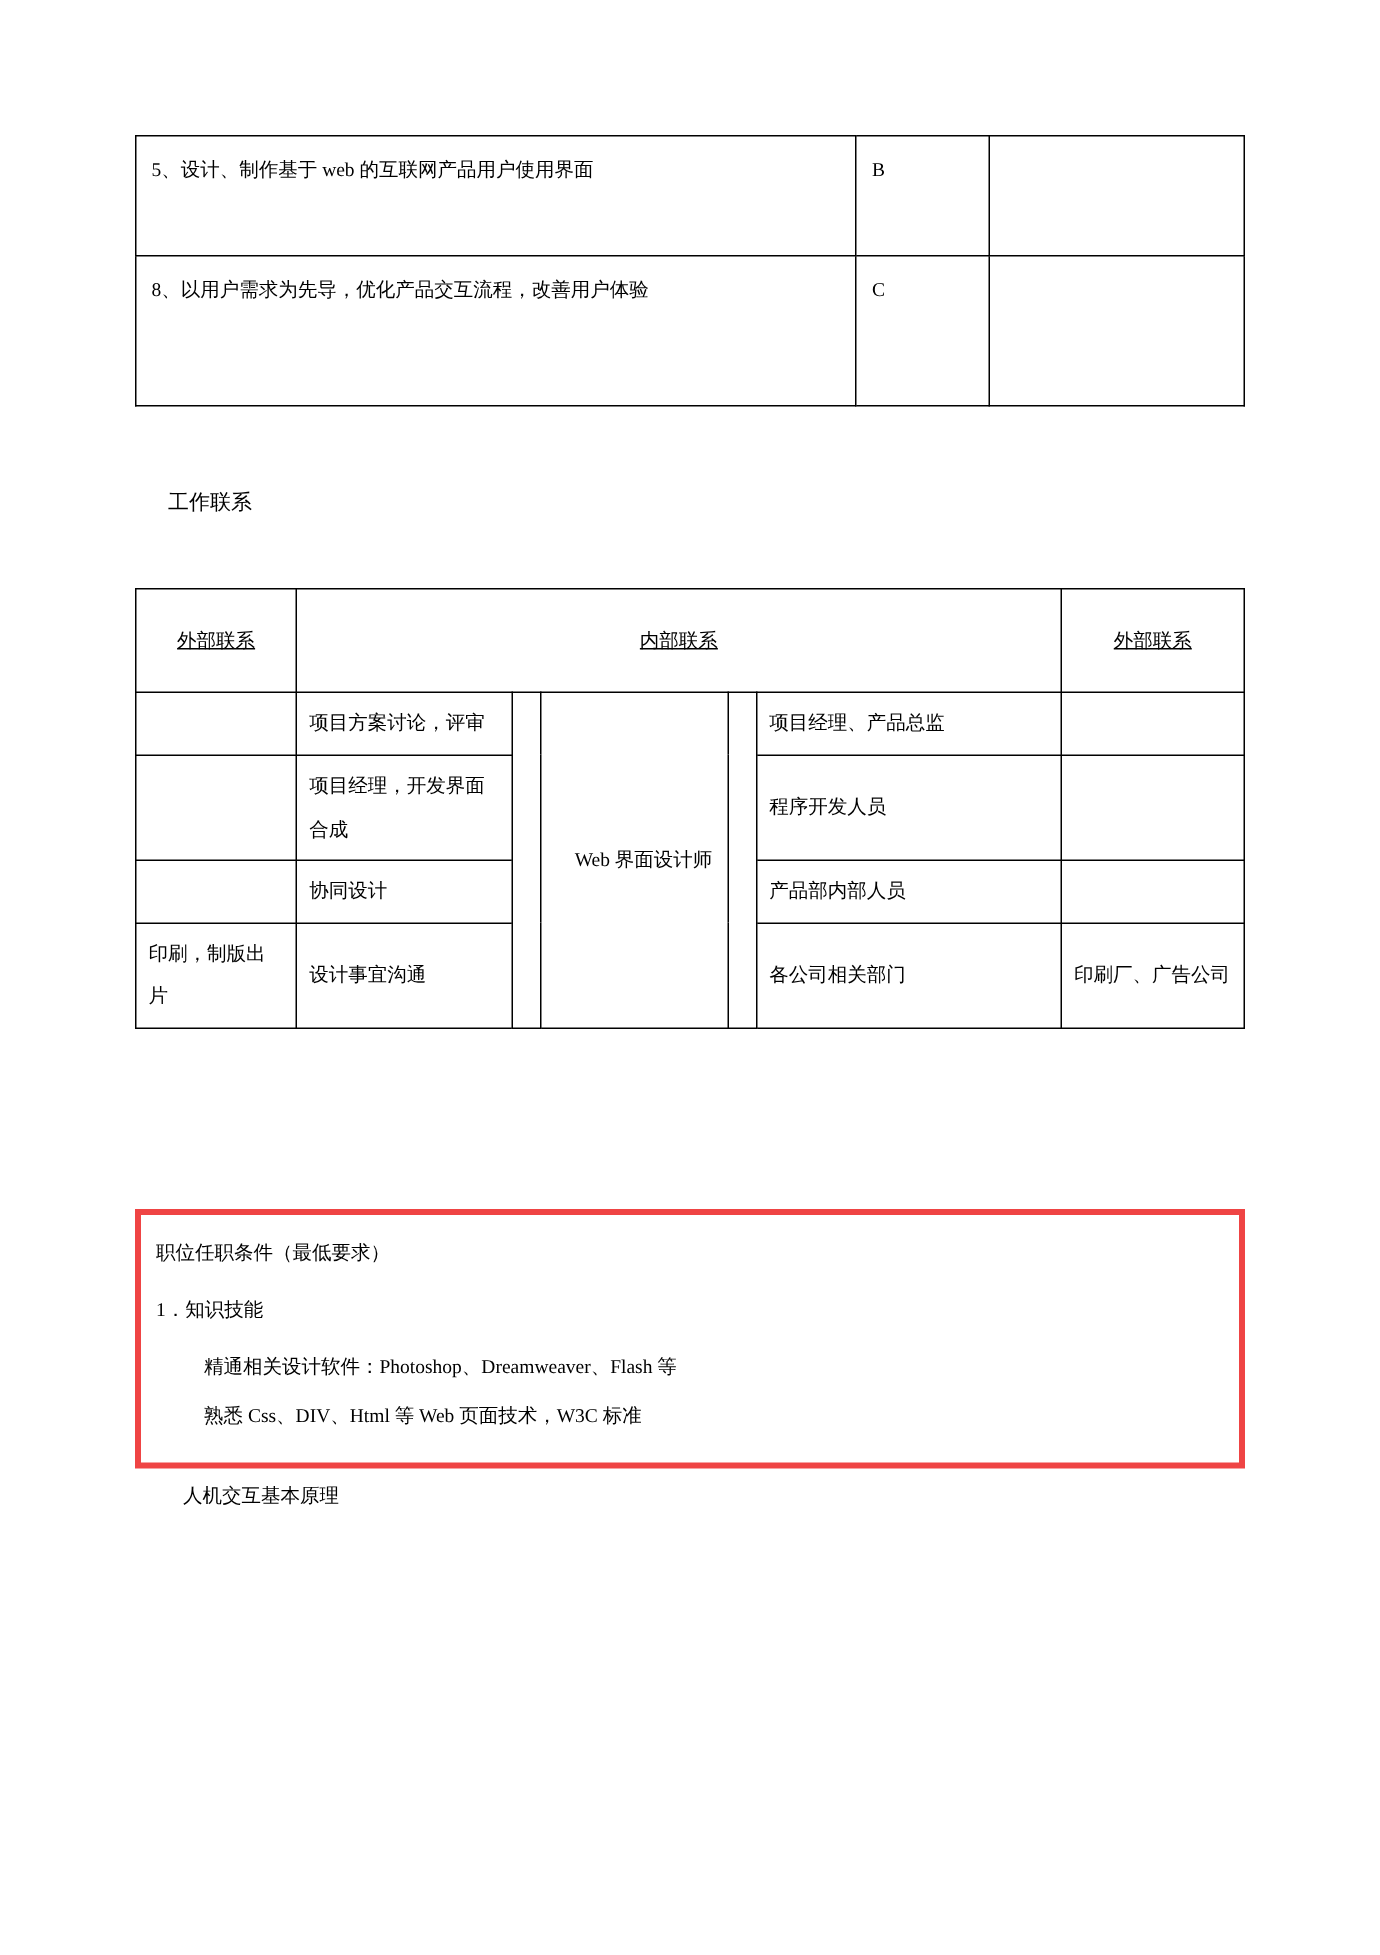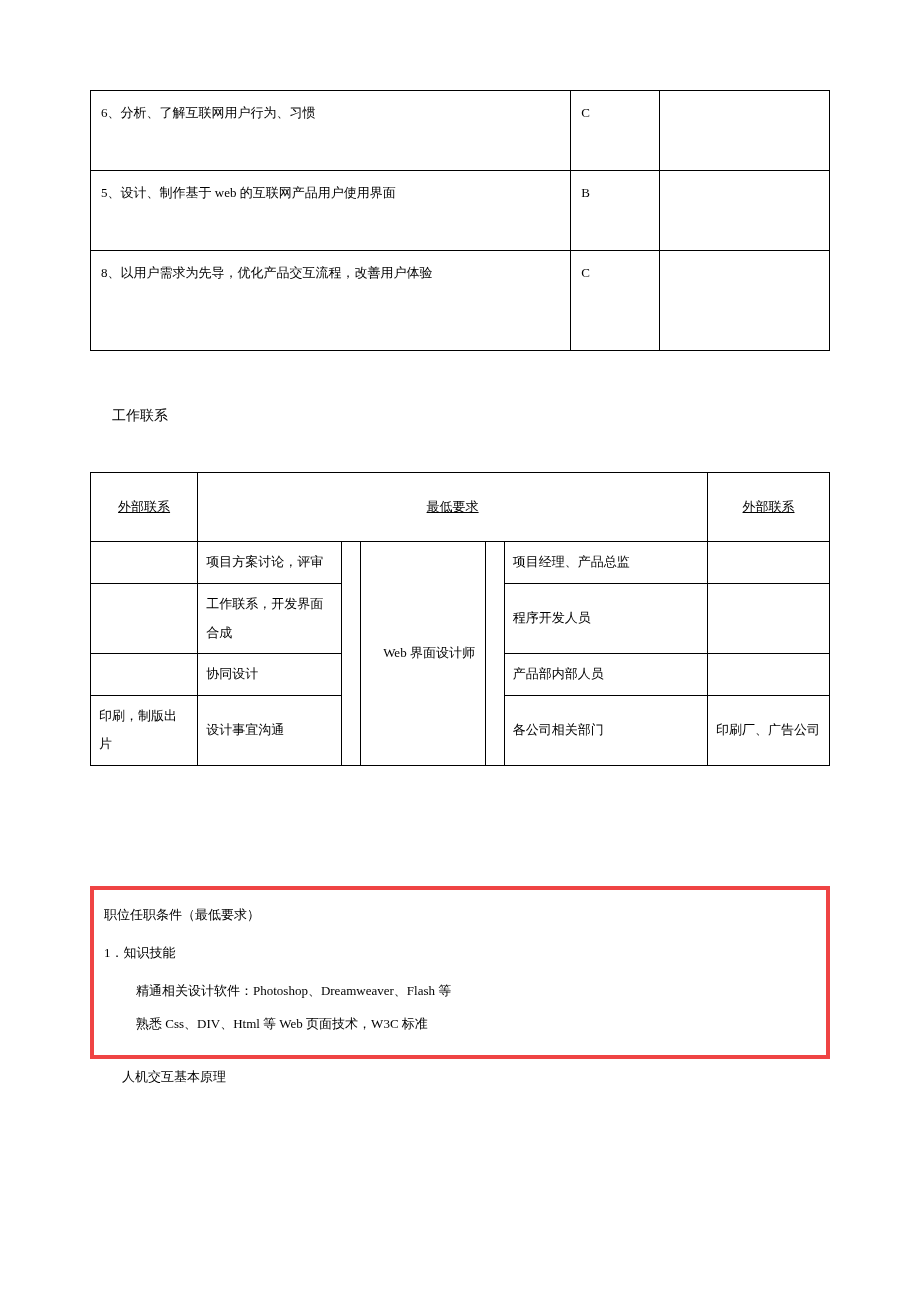--- a/index.html
+++ b/index.html
@@ -74,59 +74,54 @@
     line-height: 1.6;
   }
 </style>
 </head>
 <body>
 
 <div class="page">
 
   <table class="tasks-table">
     <tbody>
-        <tr>
-      <td class="col-task">6、分析、了解互联网用户行为、习惯</td>
-      <td class="col-level">C</td>
-      <td class="col-blank"></td>
-    </tr>
     <tr>
       <td class="col-task">5、设计、制作基于 web 的互联网产品用户使用界面</td>
       <td class="col-level">B</td>
       <td class="col-blank"></td>
     </tr>
     <tr class="last">
       <td class="col-task">8、以用户需求为先导，优化产品交互流程，改善用户体验</td>
       <td class="col-level">C</td>
       <td class="col-blank"></td>
     </tr>
   </tbody>
     </table>
 
   <div class="section-heading">工作联系</div>
 
   <table class="contacts-table">
     <tbody>
         <tr>
       <td class="hdr col-a">外部联系</td>
-      <td class="hdr" colspan="5">最低要求</td>
+      <td class="hdr" colspan="5">内部联系</td>
       <td class="hdr col-g">外部联系</td>
     </tr>
     <tr>
       <td class="col-a"></td>
       <td class="col-b">项目方案讨论，评审</td>
       <td class="col-c" rowspan="4"></td>
       <td class="col-d" rowspan="4">Web 界面设计师</td>
       <td class="col-e" rowspan="4"></td>
       <td class="col-f">项目经理、产品总监</td>
       <td class="col-g"></td>
     </tr>
     <tr>
       <td class="col-a"></td>
-      <td class="col-b">工作联系，开发界面合成</td>
+      <td class="col-b">项目经理，开发界面合成</td>
       <td class="col-f">程序开发人员</td>
       <td class="col-g"></td>
     </tr>
     <tr>
       <td class="col-a"></td>
       <td class="col-b">协同设计</td>
       <td class="col-f">产品部内部人员</td>
       <td class="col-g"></td>
     </tr>
     <tr>

